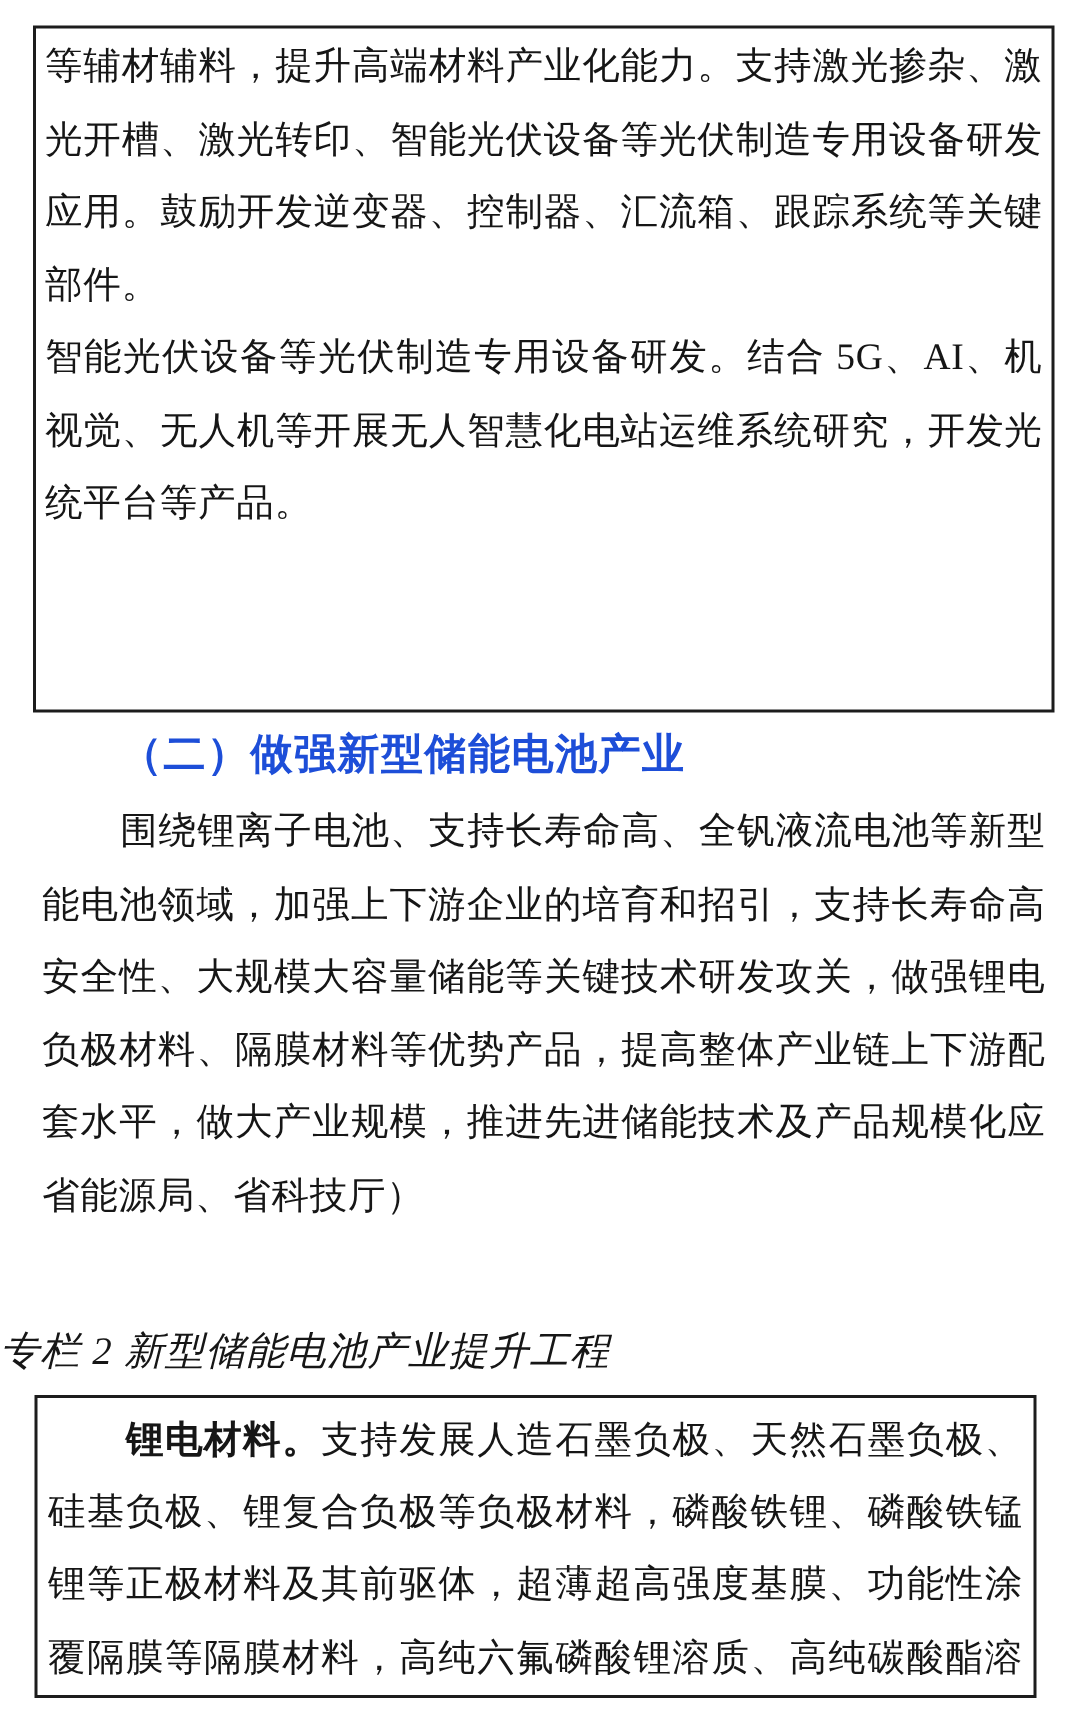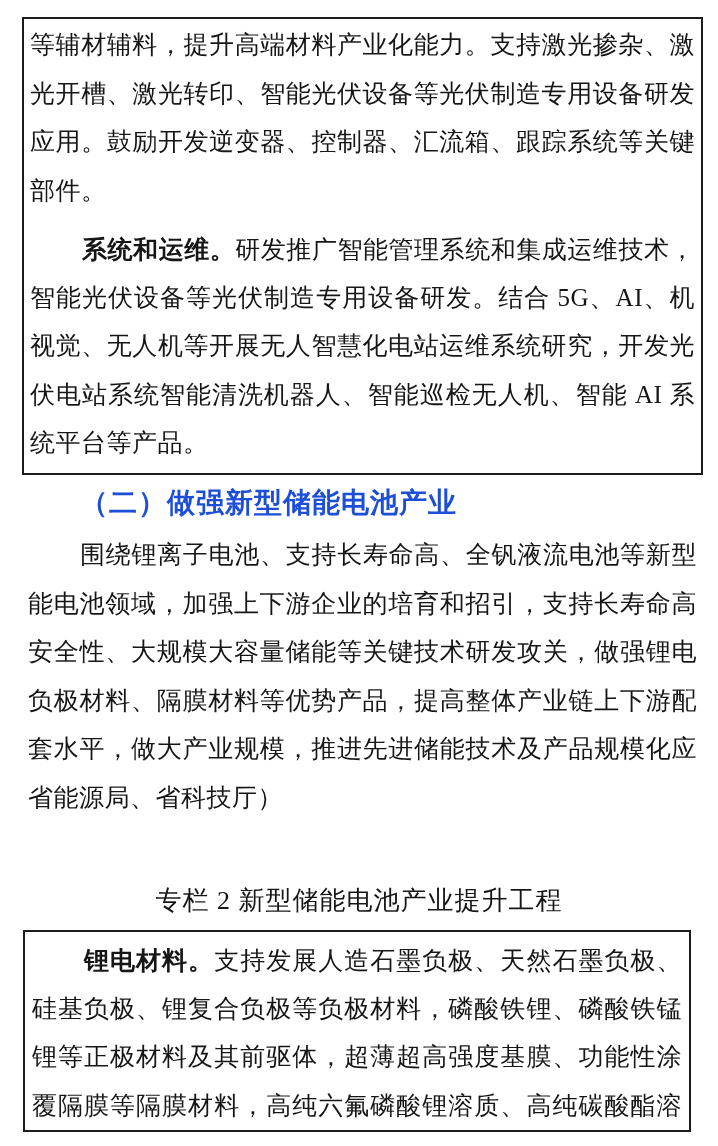--- a/index.html
+++ b/index.html
@@ -59,41 +59,39 @@
     top: 531px;
     width: 669px;
   }
   .column-caption {
     position: absolute;
     left: 0;
     top: 876px;
     width: 718px;
     height: 49px;
     line-height: 49px;
-    text-align: center;
     font-size: 26px;
     letter-spacing: 1px;
     color: #161616;
     overflow: hidden;
+    font-style: italic;
   }
 </style>
 </head>
 <body>
 
 <div class="page" style="background: rgb(255, 255, 255); color: rgb(22, 22, 22);">
 
   <div class="callout box-top" style="border-color: rgb(28, 28, 28);">
       <div class="line fill">等辅材辅料，提升高端材料产业化能力。支持激光掺杂、激</div>
       <div class="line fill">光开槽、激光转印、智能光伏设备等光伏制造专用设备研发</div>
       <div class="line fill">应用。鼓励开发逆变器、控制器、汇流箱、跟踪系统等关键</div>
       <div class="line">部件。</div>
-      <div class="line fill indent para-gap"><span class="lead">系统和运维。</span>研发推广智能管理系统和集成运维技术，</div>
       <div class="line fill">智能光伏设备等光伏制造专用设备研发。结合 5G、AI、机器</div>
       <div class="line fill">视觉、无人机等开展无人智慧化电站运维系统研究，开发光</div>
-      <div class="line fill">伏电站系统智能清洗机器人、智能巡检无人机、智能 AI 系</div>
       <div class="line">统平台等产品。</div>
     </div>
 
   <div class="section-heading">（二）做强新型储能电池产业</div>
 
   <div class="body-paragraph">
       <div class="line fill indent">围绕锂离子电池、支持长寿命高、全钒液流电池等新型储</div>
       <div class="line fill">能电池领域，加强上下游企业的培育和招引，支持长寿命高</div>
       <div class="line fill">安全性、大规模大容量储能等关键技术研发攻关，做强锂电</div>
       <div class="line fill">负极材料、隔膜材料等优势产品，提高整体产业链上下游配</div>

